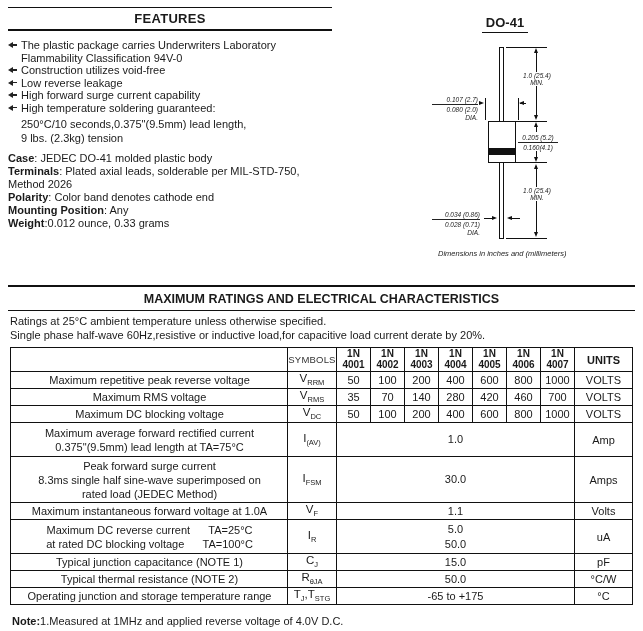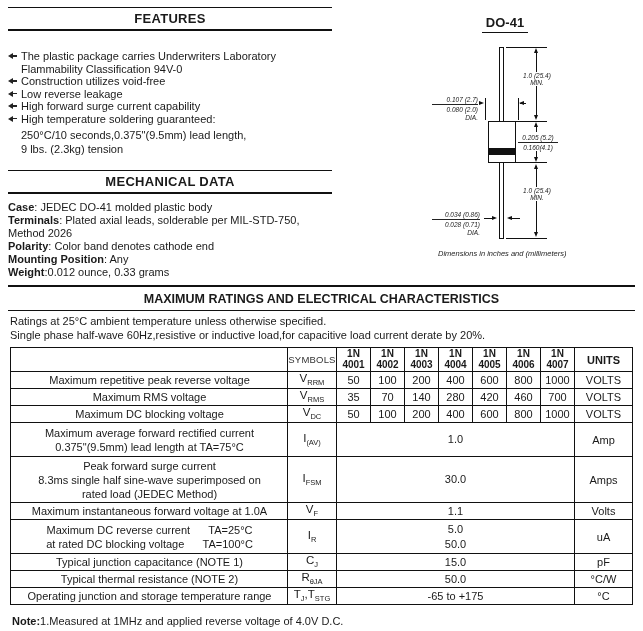--- a/index.html
+++ b/index.html
@@ -7,21 +7,21 @@
   .page {
     position:relative; width:643px; height:631px; background:#fff;
     font-family:"Liberation Sans","DejaVu Sans",sans-serif; color:#1a1a1a;
     overflow:hidden;
   }
   
   .sec-head { border-top:1.5px solid #111; border-bottom:2px solid #111; text-align:center; padding:1px 0 2px; }
   .sec-title { font-weight:bold; font-size:13px; letter-spacing:.3px; }
   
   .left-col { position:absolute; left:8px; top:7px; width:324px; }
-  .feat-list { margin-top:19px; font-size:11px; line-height:12.5px; }
+  .feat-list { margin-top:8px; font-size:11px; line-height:12.5px; }
   .feat-line { display:flex; align-items:flex-start; }
   .bullet { display:inline-flex; align-items:center; width:13px; flex:0 0 13px; margin-top:3px; }
   .tri { width:0; height:0; border-top:3px solid transparent; border-bottom:3px solid transparent; border-right:5px solid #222; }
   .tail { width:4px; height:1.5px; background:#222; }
   .cont { padding-left:13px; }
   .feat-note { margin:4px 0 0 13px; font-size:11px; line-height:13.5px; }
   .mech-head { margin-top:14px; }
   .mech-list { margin-top:7px; font-size:11px; line-height:13px; }
   .mech-label { font-weight:bold; }
   
@@ -127,23 +127,20 @@
           <span>High temperature soldering guaranteed:</span>
         </div>
       </div>
     </div>
 
     <div class="feat-note">
       <div>250°C/10 seconds,0.375"(9.5mm) lead length,</div>
       <div>9 lbs. (2.3kg) tension</div>
     </div>
 
-    <div class="sec-head mech-head">
-      <span class="sec-title">MECHANICAL DATA</span>
-    </div>
 
     <div class="mech-list">
       <div class="mech-line"><b class="mech-label">Case</b><span>: JEDEC DO-41 molded plastic body</span></div>
       <div class="mech-line"><b class="mech-label">Terminals</b><span>: Plated axial leads, solderable per MIL-STD-750,</span></div>
       <div class="mech-line"><b class="mech-label"></b><span>Method 2026</span></div>
       <div class="mech-line"><b class="mech-label">Polarity</b><span>: Color band denotes cathode end</span></div>
       <div class="mech-line"><b class="mech-label">Mounting Position</b><span>: Any</span></div>
       <div class="mech-line"><b class="mech-label">Weight</b><span>:0.012 ounce, 0.33 grams</span></div>
     </div>
   </div>

